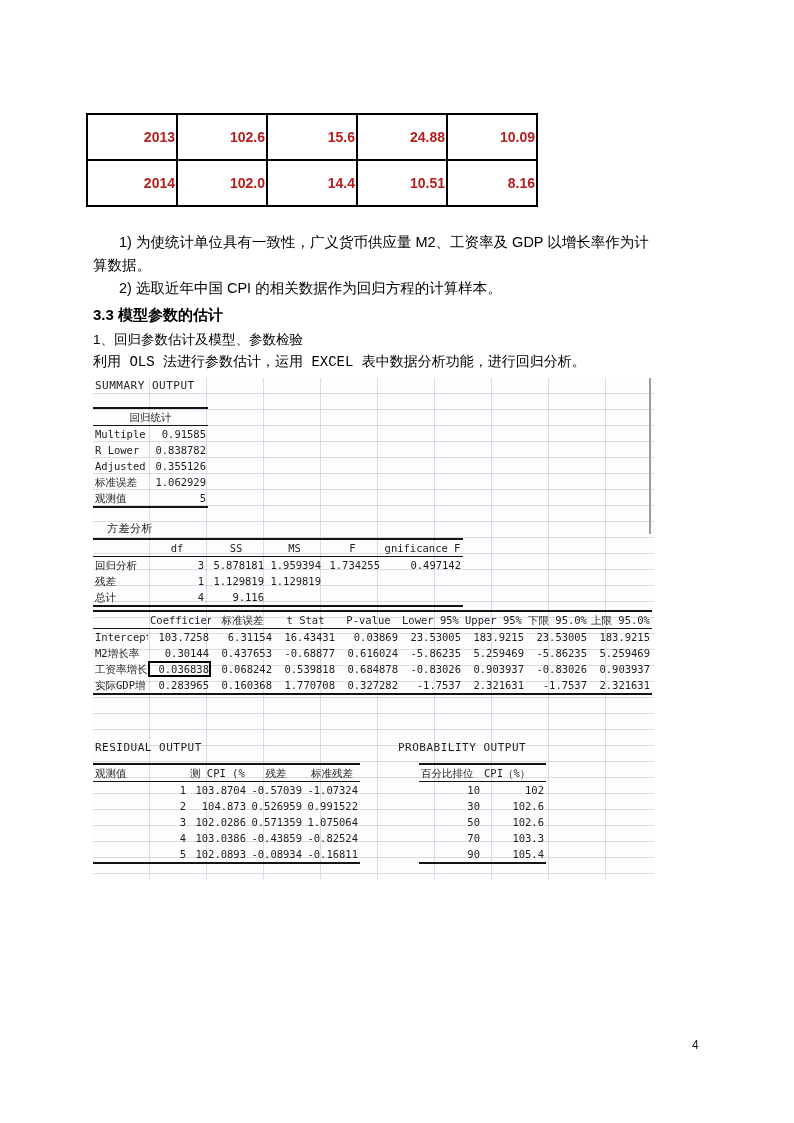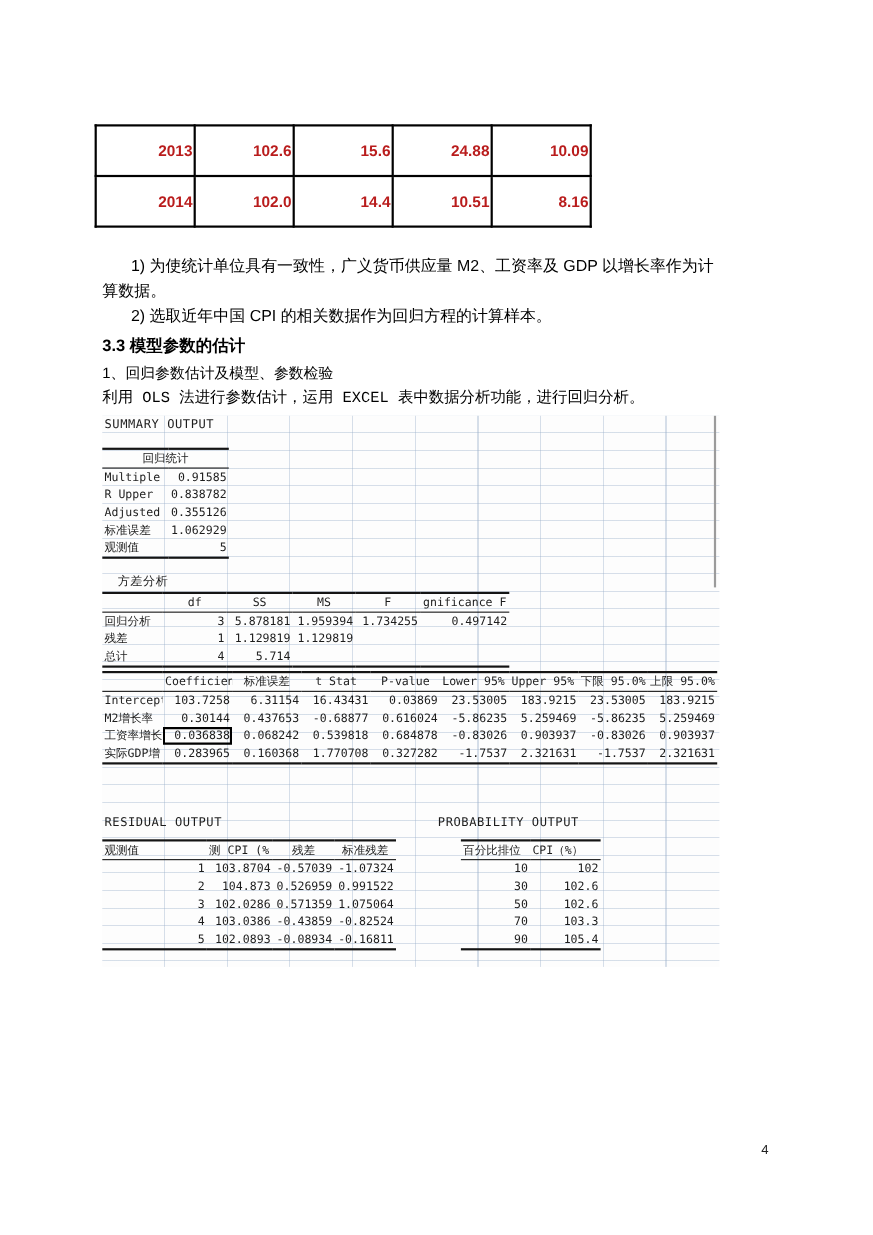--- a/index.html
+++ b/index.html
@@ -88,21 +88,21 @@
             <td colspan="2" class="tC">回归统计</td>
           </tr>
         </thead>
       <tbody>
 
       <tr>
           <td class="tL ovr">Multiple</td>
           <td class="tR">0.91585</td>
         </tr>
           <tr>
-          <td class="tL ovr">R Upper</td>
+          <td class="tL ovr">R Lower</td>
           <td class="tR">0.838782</td>
         </tr>
           <tr>
           <td class="tL ovr">Adjusted</td>
           <td class="tR">0.355126</td>
         </tr>
           <tr>
           <td class="tL ovr">标准误差</td>
           <td class="tR">1.062929</td>
         </tr>
@@ -148,21 +148,21 @@
           <td class="tL ovr">残差</td>
           <td class="tR">1</td>
           <td class="tR">1.129819</td>
           <td class="tR">1.129819</td>
           <td class="tR"></td>
           <td class="tR"></td>
         </tr>
           <tr>
           <td class="tL ovr">总计</td>
           <td class="tR">4</td>
-          <td class="tR">5.714</td>
+          <td class="tR">9.116</td>
           <td class="tR"></td>
           <td class="tR"></td>
           <td class="tR"></td>
         </tr>
         </tbody>
     </table>
 
     <table class="xtab" style="left:0;top:232px;width:559px;">
       <colgroup>
           <col style="width:55px">

